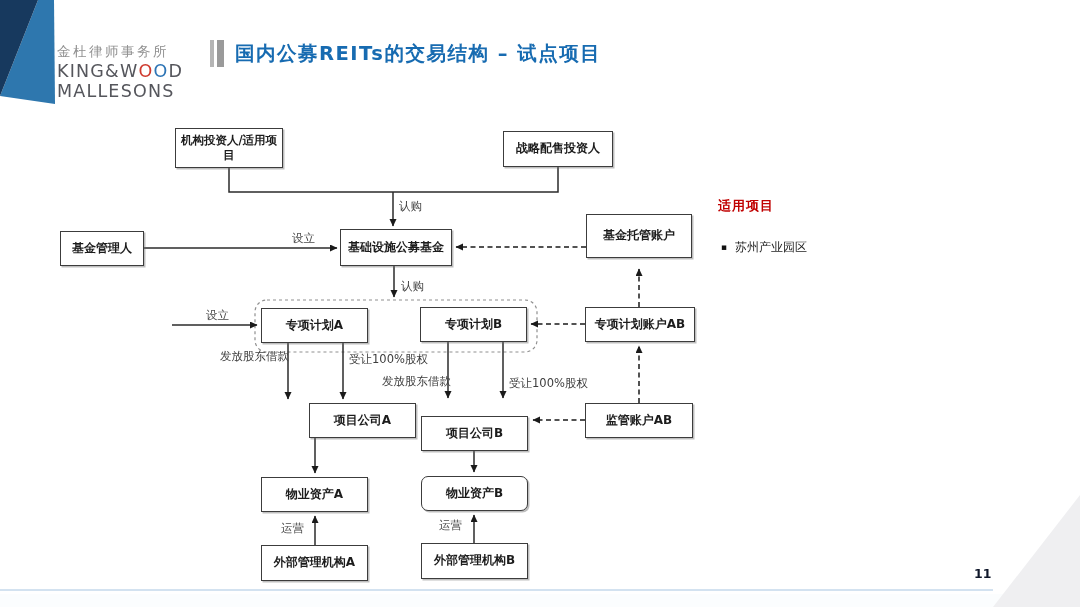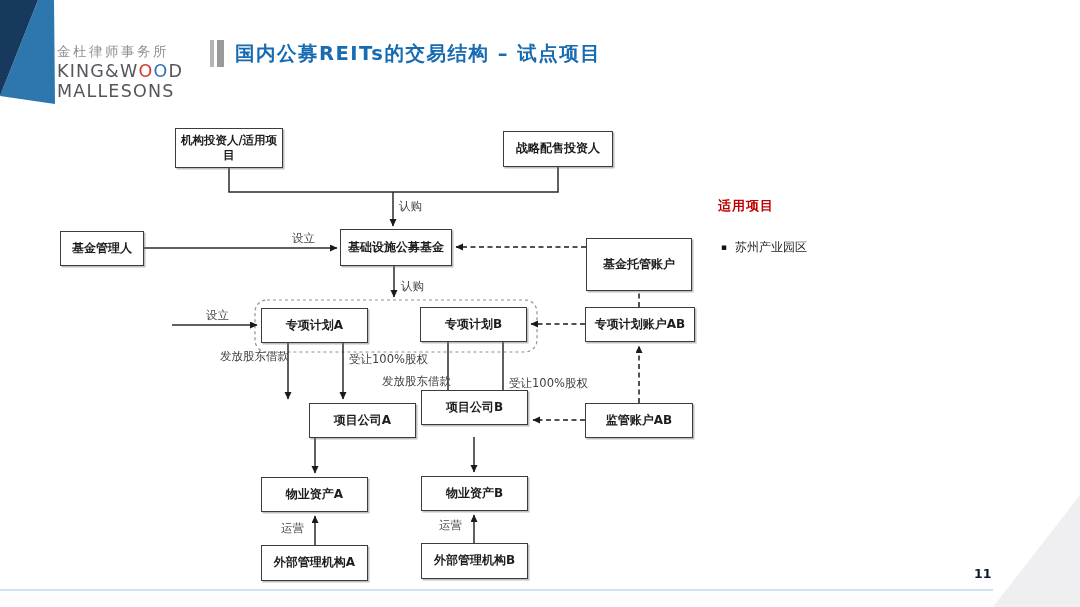--- a/index.html
+++ b/index.html
@@ -106,29 +106,29 @@
     <line x1="474" y1="543" x2="474" y2="515" stroke="#2b2b2b" stroke-width="1.5" marker-end="url(#ah)"></line>
 
     <line x1="639" y1="307" x2="639" y2="269" stroke="#1a1a1a" stroke-width="1.5" stroke-dasharray="5 3.5" marker-end="url(#ah)"></line>
     <line x1="639" y1="403" x2="639" y2="346" stroke="#1a1a1a" stroke-width="1.5" stroke-dasharray="5 3.5" marker-end="url(#ah)"></line>
   </svg>
 
   <div class="node" style="left:175px; top:128px; width:108px; height:40px; font-size:11.5px;">机构投资人/适用项目</div>
   <div class="node" style="left:503px; top:131px; width:110px; height:36px;">战略配售投资人</div>
   <div class="node" style="left:60px;  top:231px; width:84px;  height:35px;">基金管理人</div>
   <div class="node" style="left:340px; top:229px; width:112px; height:37px;">基础设施公募基金</div>
-  <div class="node" style="left:586px; top:238px; width:106px; height:53px;">基金托管账户</div>
+  <div class="node" style="left:586px; top:214px; width:106px; height:44px;">基金托管账户</div>
   <div class="node" style="left:261px; top:308px; width:107px; height:35px;">专项计划A</div>
   <div class="node" style="left:420px; top:307px; width:107px; height:35px;">专项计划B</div>
   <div class="node" style="left:585px; top:307px; width:110px; height:35px;">专项计划账户AB</div>
   <div class="node" style="left:261px; top:403px; width:107px; height:35px;margin-left:48px;">项目公司A</div>
-  <div class="node" style="left:421px; top:390px; width:107px; height:35px;">项目公司B</div>
+  <div class="node" style="left:421px; top:416px; width:107px; height:35px;">项目公司B</div>
   <div class="node" style="left:585px; top:403px; width:108px; height:35px;">监管账户AB</div>
   <div class="node" style="left:261px; top:477px; width:107px; height:35px;">物业资产A</div>
-  <div class="node" style="left:421px; top:476px; width:107px; height:35px;">物业资产B</div>
+  <div class="node" style="left:421px; top:476px; width:107px; height:35px;border-radius:7px;">物业资产B</div>
   <div class="node" style="left:261px; top:545px; width:107px; height:36px;">外部管理机构A</div>
   <div class="node" style="left:421px; top:543px; width:107px; height:36px;">外部管理机构B</div>
 
   <span class="wire-label" style="left:399px; top:199px;">认购</span>
   <span class="wire-label u" style="left:292px; top:231px;">设立</span>
   <span class="wire-label" style="left:401px; top:279px;">认购</span>
   <span class="wire-label u" style="left:206px; top:308px;">设立</span>
   <span class="wire-label" style="left:220px; top:349px;">发放股东借款</span>
   <span class="wire-label" style="left:349px; top:352px;">受让100%股权</span>
   <span class="wire-label" style="left:382px; top:374px;">发放股东借款</span>

